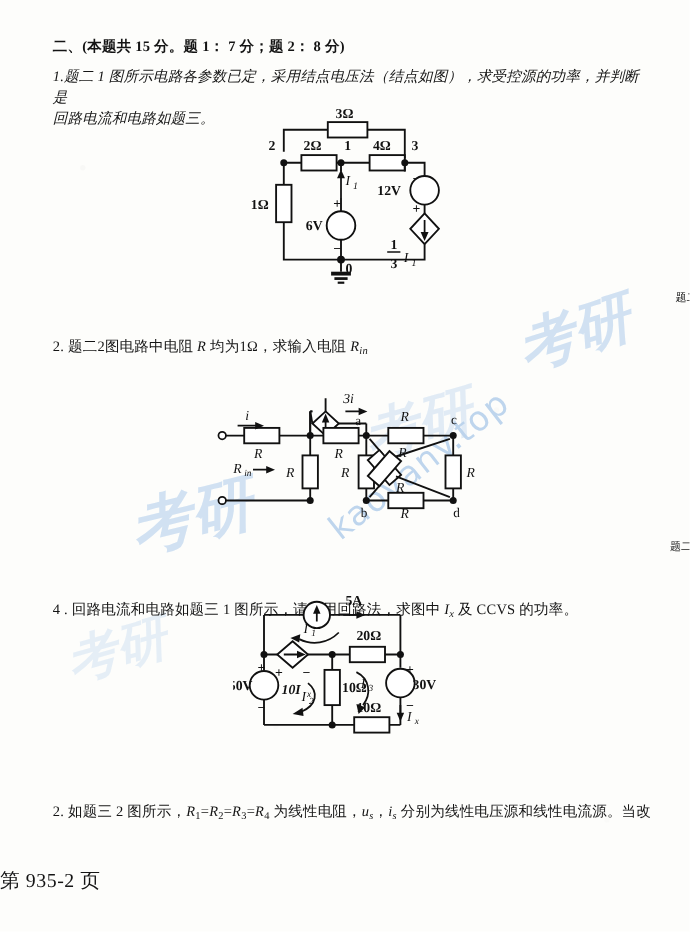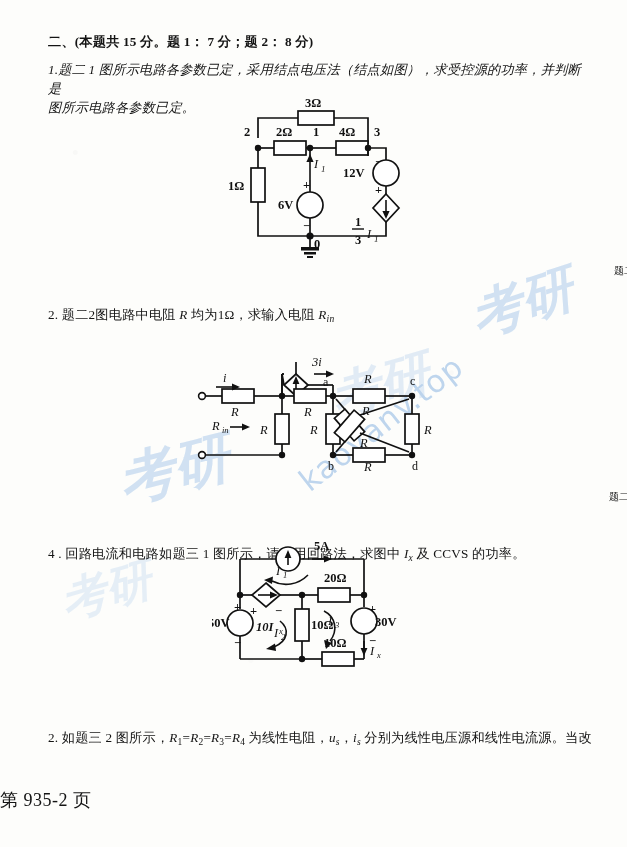--- a/index.html
+++ b/index.html
@@ -110,21 +110,21 @@
   <div class="wm-cjk b">考研</div>
   <div class="wm-cjk d">考研</div>
   <div class="wm-latin">kaoyany.top</div>
 
   <div class="content">
 
     <div class="para bold" style="left:48px; top:32px;">二、(本题共 15 分。题 1： 7 分；题 2： 8 分)</div>
 
     <div class="para" style="left:48px; top:60px; width:535px;font-style:italic;">
       <div>1.题二 1 图所示电路各参数已定，采用结点电压法（结点如图），求受控源的功率，并判断是</div>
-      <div>图所示电路各参数已定。</div>
+      <div>回路电流和电路如题三。</div>
     </div>
 
     <div class="fig" style="left:200px; top:96px;">
       <svg width="250" height="168" viewBox="0 0 250 168">
 
         <path class="wire" d="M58,42 L58,22 L98,22"></path>
         <rect class="box" x="98" y="15" width="36" height="14"></rect>
         <path class="wire" d="M134,22 L168,22 L168,48"></path>
         <text class="lbl-b" x="105" y="11">3Ω</text>
 

